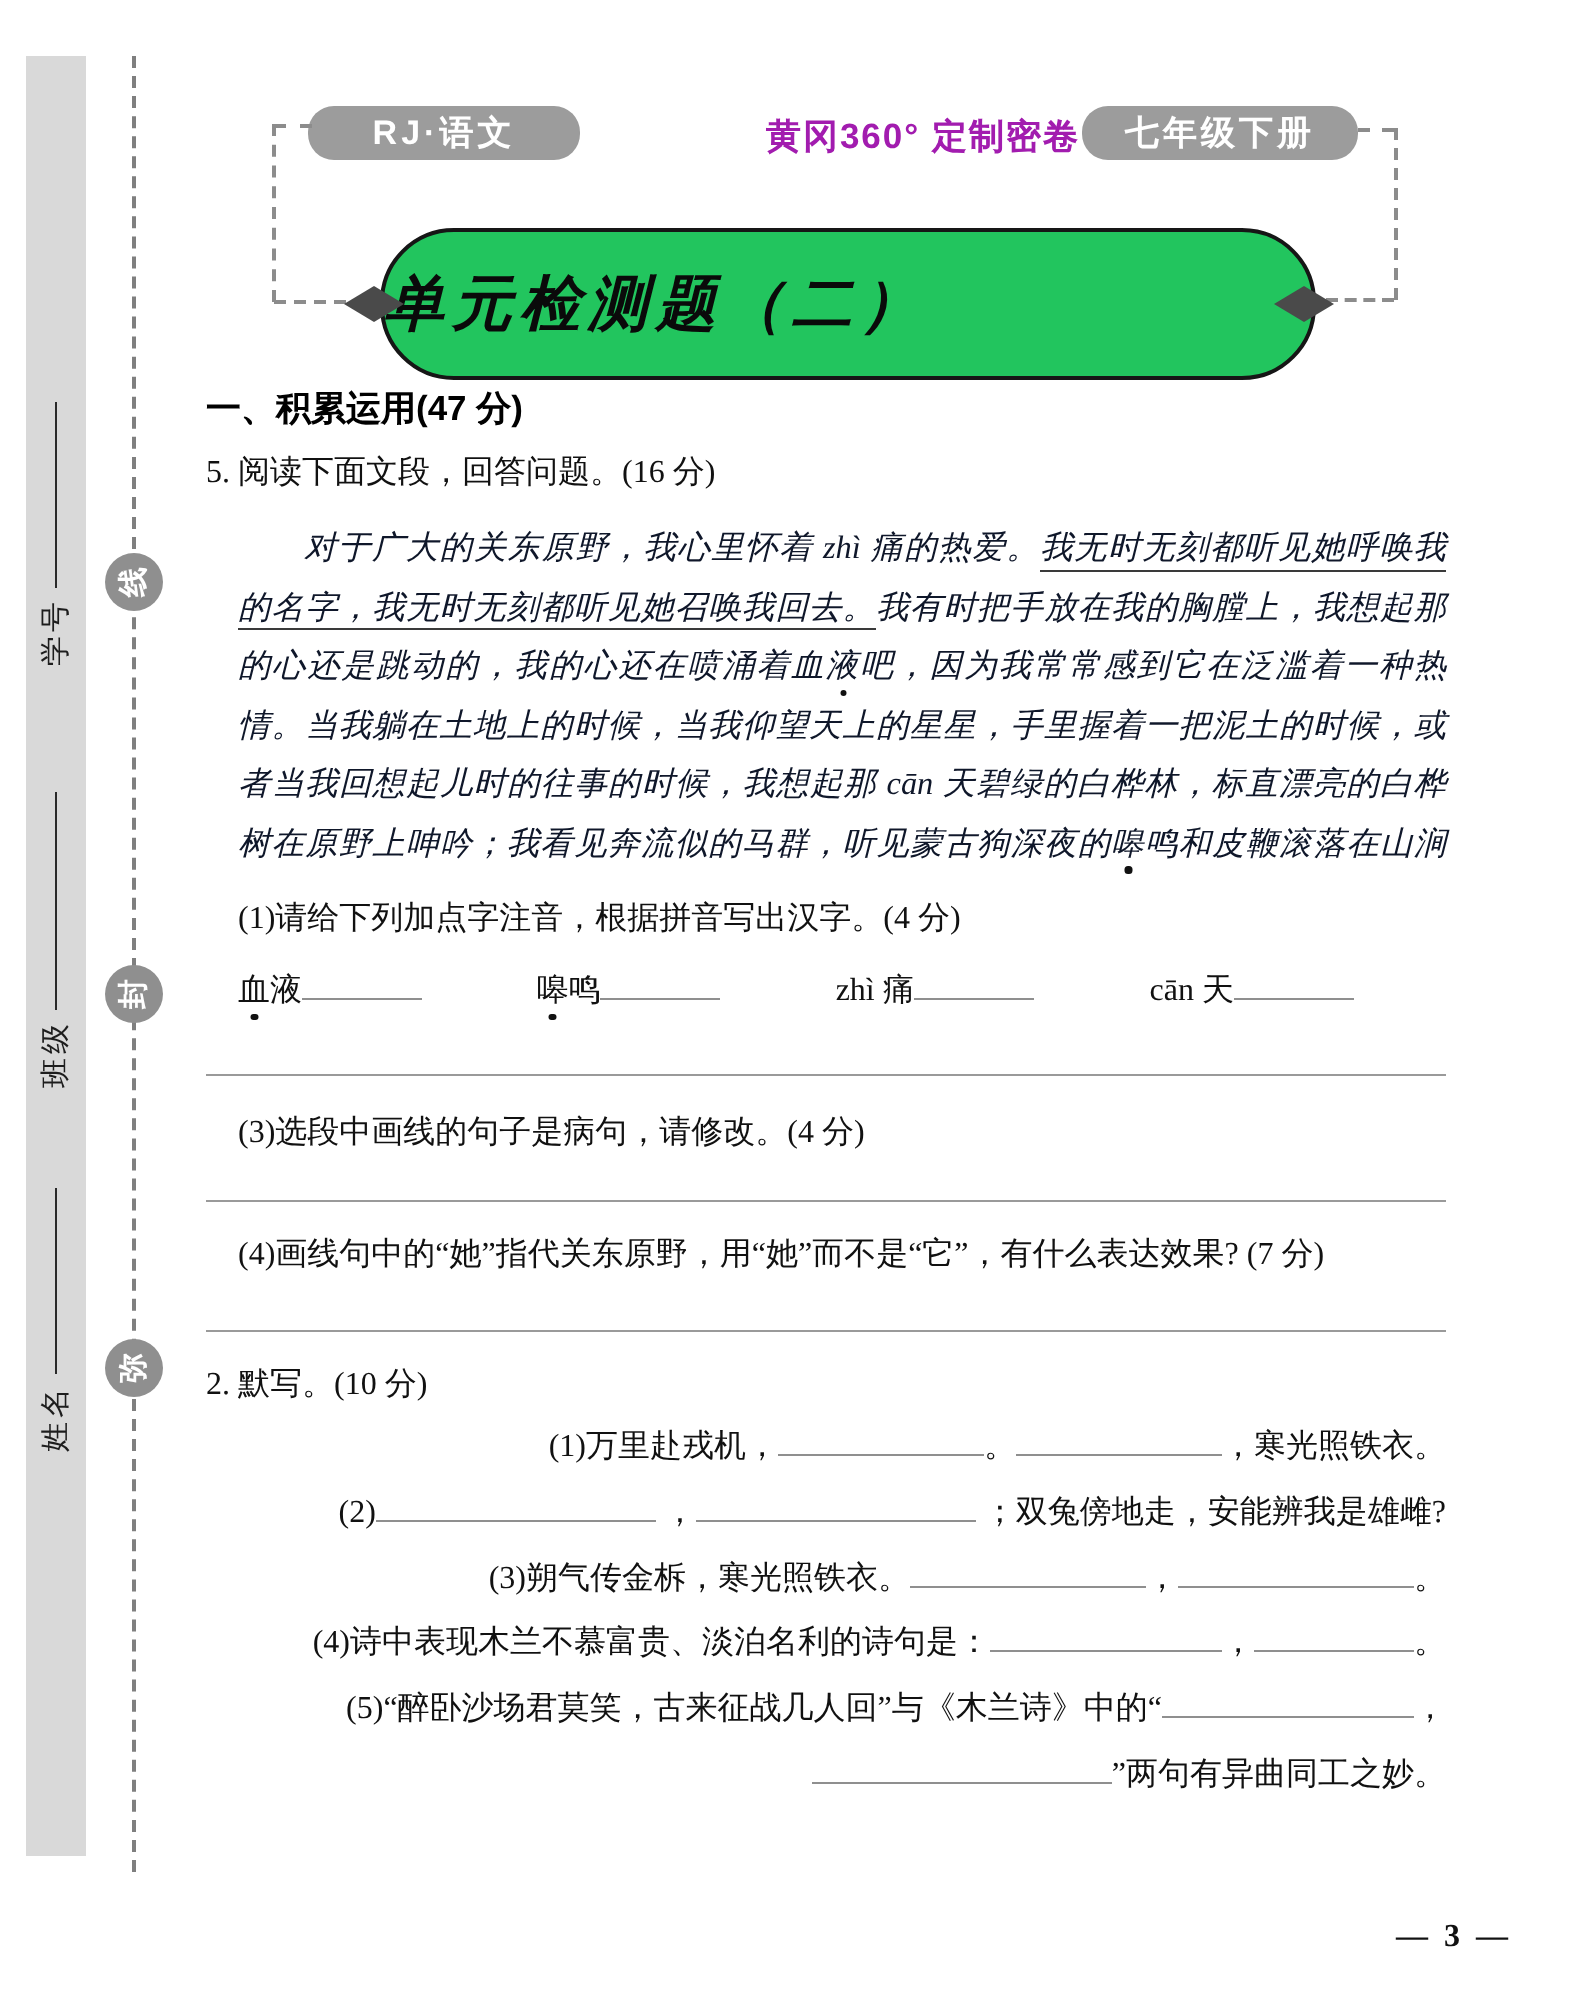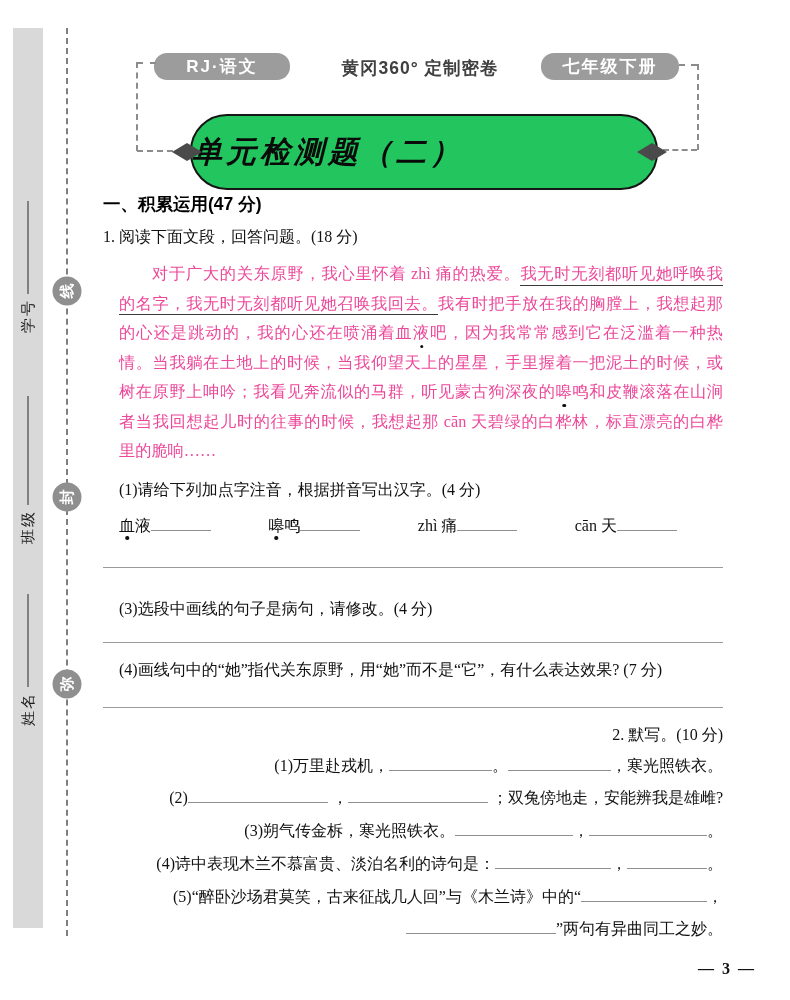--- a/index.html
+++ b/index.html
@@ -21,23 +21,23 @@
   .seal-circle span{display:block;transform:rotate(-90deg);color:#fff;font-weight:bold;font-size:15px;
       font-family:"Liberation Sans","DejaVu Sans",sans-serif;}
   .s1{top:291px;} .s2{top:497px;} .s3{top:684px;}
 
   
   .badge{position:absolute;height:27px;background:#9c9c9c;border-radius:13px;color:#fff;
       font-family:"Liberation Sans","DejaVu Sans",sans-serif;font-weight:bold;font-size:17px;
       display:flex;align-items:center;justify-content:center;letter-spacing:2px;}
   .badge-left{left:154px;top:53px;width:136px;}
   .badge-right{left:541px;top:53px;width:138px;}
-  .hdr-center{position:absolute;left:300px;top:56px;width:240px;text-align:center;
+  .hdr-center{position:absolute;left:300px;top:56px;width:240px;text-align:right;
       font-family:"Liberation Sans","DejaVu Sans",sans-serif;font-weight:bold;font-size:17.5px;
-      color:#404040;letter-spacing:1px;}
+      color:#a21caf;letter-spacing:1px;}
   .dash{position:absolute;border:0 dashed #8c8c8c;}
   .d-lv{left:136px;top:62px;height:89px;border-left-width:2px;}
   .d-lh1{left:137px;top:62px;width:19px;border-top-width:2px;}
   .d-lh2{left:137px;top:150px;width:36px;border-top-width:2px;}
   .d-rv{left:697px;top:64px;height:86px;border-left-width:2px;}
   .d-rh1{left:679px;top:64px;width:18px;border-top-width:2px;}
   .d-rh2{left:663px;top:149px;width:34px;border-top-width:2px;}
   .title-box{position:absolute;left:190px;top:114px;width:464px;height:72px;border:2.5px solid #161616;
       border-radius:37px;display:flex;align-items:center;justify-content:flex-start;background:#22c55e;font-style:italic;}
   .title-box span{font-size:30px;font-weight:bold;letter-spacing:4px;color:#0a0a0a;}
@@ -45,26 +45,26 @@
       clip-path:polygon(50% 0,100% 50%,50% 100%,0 50%);}
   .dia-l{left:172px;top:143px;} .dia-r{left:637px;top:143px;}
 
   
   .main{position:absolute;left:103px;top:192px;width:620px;font-size:16px;line-height:26px;}
   .sec-head{font-family:"Liberation Sans","DejaVu Sans",sans-serif;font-weight:bold;font-size:17.5px;
       line-height:24px;color:#000;}
   .stem{line-height:26px;}
   .stem.q1{margin-top:8px;}
   .sub{margin-left:16px;}
-  .sub2{margin-top:14px;} .sub3{margin-top:28px;} .sub4{margin-top:14px;}
+  .sub2{margin-top:14px;} .sub3{margin-top:16px;} .sub4{margin-top:14px;}
   .sub1{margin-top:10px;}
-  .q2head{margin-top:14px;text-align:right;}
+  .q2head{margin-top:14px;}
 
   
-  #passage{margin-top:10px;margin-left:16px;width:604px;font-size:16.2px;color:#ec4899;}
+  #passage{margin-top:10px;margin-left:16px;width:604px;font-size:16.2px;color:#0f172a;font-style:italic;}
   .pline{line-height:29.5px;text-align:justify;text-align-last:justify;}
   .pline.first{text-indent:33px;}
   .pline.last{text-align-last:left;}
   .u{border-bottom:1.2px solid #3a3a3a;padding-bottom:1.5px;}
   .dchar{position:relative;}
   .dchar::after{content:"";position:absolute;left:50%;bottom:-6px;width:3.5px;height:3.5px;
       border-radius:50%;background:#111;transform:translateX(-50%);}
 
   
   #pinyin-row{margin-top:10px;margin-left:16px;padding-right:46px;display:flex;
@@ -124,30 +124,29 @@
 <div class="dash d-rh2"></div>
 
 <div class="title-box">
   <span>单元检测题（二）</span>
 </div>
 <div class="diamond dia-l"></div>
 <div class="diamond dia-r"></div>
 
 <div class="main">
   <div class="sec-head">一、积累运用(47 分)</div>
-  <div class="stem q1">1. 阅读下面文段，回答问题。(18 分)</div>
+  <div class="stem q1">5. 阅读下面文段，回答问题。(16 分)</div>
 
   <div id="passage">
       <div class="pline first"><span>对于广大的关东原野，我心里怀着 zhì 痛的热爱。</span><span class="u">我无时无刻都听见她呼唤我</span></div>
       <div class="pline"><span class="u">的名字，我无时无刻都听见她召唤我回去。</span><span>我有时把手放在我的胸膛上，我想起那</span></div>
       <div class="pline"><span>的心还是跳动的，我的心还在喷涌着血</span><span class="dchar">液</span><span>吧，因为我常常感到它在泛滥着一种热</span></div>
       <div class="pline"><span>情。当我躺在土地上的时候，当我仰望天上的星星，手里握着一把泥土的时候，或</span></div>
+      <div class="pline"><span>者当我回想起儿时的往事的时候，我想起那 cān 天碧绿的白桦林，标直漂亮的白桦</span></div>
       <div class="pline"><span>树在原野上呻吟；我看见奔流似的马群，听见蒙古狗深夜的</span><span class="dchar">嗥</span><span>鸣和皮鞭滚落在山涧</span></div>
-      <div class="pline"><span>者当我回想起儿时的往事的时候，我想起那 cān 天碧绿的白桦林，标直漂亮的白桦</span></div>
-      <div class="pline last"><span>里的脆响……</span></div>
     </div>
 
   <div class="stem sub sub1">(1)请给下列加点字注音，根据拼音写出汉字。(4 分)</div>
   <div id="pinyin-row">
       <span><span class="dchar">血</span><span>液</span><span class="blk" style="width: 60px;"></span></span>
       <span><span class="dchar">嗥</span><span>鸣</span><span class="blk" style="width: 60px;"></span></span>
       <span><span>zhì 痛</span><span class="blk" style="width: 60px;"></span></span>
       <span><span>cān 天</span><span class="blk" style="width: 60px;"></span></span>
     </div>
 

